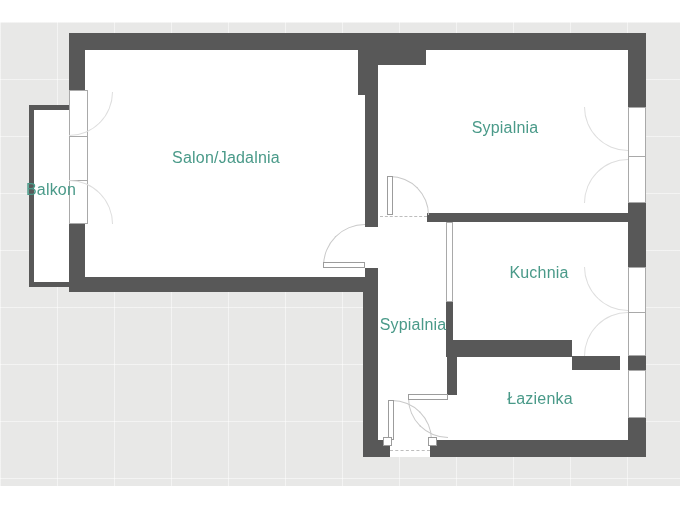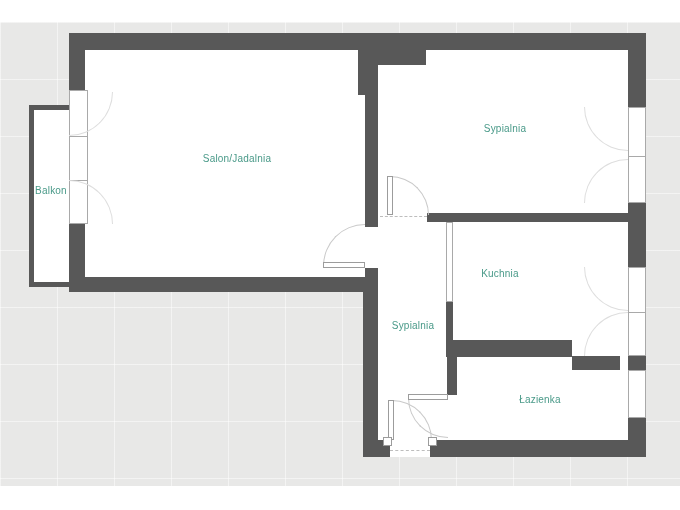--- a/index.html
+++ b/index.html
@@ -25,21 +25,21 @@
   .arc{position:absolute;box-sizing:border-box;border:0 solid var(--door_arc,#c9c9c9);}
   .arc.tl{border-top-left-radius:100% 100%;border-top-width:1px;border-left-width:1px;}
   .arc.tr{border-top-right-radius:100% 100%;border-top-width:1px;border-right-width:1px;}
   .arc.bl{border-bottom-left-radius:100% 100%;border-bottom-width:1px;border-left-width:1px;}
   .arc.br{border-bottom-right-radius:100% 100%;border-bottom-width:1px;border-right-width:1px;}
   .arc.faint{border-color:#dedede;}
   .dash{position:absolute;height:0;border-top:1px dashed #bdbdbd;}
   .jamb{position:absolute;background:#ffffff;border:1px solid #9c9c9c;box-sizing:border-box;}
   .room-label{
     position:absolute;transform:translate(-50%,-50%);
-    color:var(--room_label,#4a9a89);font-size:10px;letter-spacing:.2px;white-space:nowrap;
+    color:var(--room_label,#4a9a89);font-size:16px;letter-spacing:.2px;white-space:nowrap;
   }
   .disclaimer{
     position:absolute;left:8px;top:461px;
     color:var(--disclaimer_text,#9a9a9a);
     font-family:"Liberation Serif", serif;font-size:10px;white-space:nowrap;
   }
 </style>
 </head>
 <body>
 
@@ -110,21 +110,21 @@
   <div class="leaf" style="left:323px;top:262px;width:42px;height:6px;"></div>
   <div class="leaf" style="left:387px;top:176px;width:6px;height:39px;"></div>
   <div class="leaf" style="left:408px;top:394px;width:40px;height:6px;"></div>
   <div class="leaf" style="left:388px;top:400px;width:6px;height:40px;"></div>
 
   <div class="dash" style="left:380px;top:216px;width:47px;"></div>
   <div class="dash" style="left:390px;top:450px;width:40px;"></div>
   <div class="jamb" style="left:383px;top:437px;width:9px;height:9px;"></div>
   <div class="jamb" style="left:428px;top:437px;width:9px;height:9px;"></div>
 
-  <div class="room-label" style="left:226px;top:158px;margin-left:11px;">Salon/Jadalnia</div>
+  <div class="room-label" style="left:226px;top:158px;">Salon/Jadalnia</div>
   <div class="room-label" style="left:505px;top:128px;">Sypialnia</div>
   <div class="room-label" style="left:51px;top:190px;">Balkon</div>
-  <div class="room-label" style="left:500px;top:273px;">Kuchnia</div>
+  <div class="room-label" style="left:539px;top:273px;">Kuchnia</div>
   <div class="room-label" style="left:413px;top:325px;">Sypialnia</div>
   <div class="room-label" style="left:540px;top:399px;">Łazienka</div>
 
 
 </div>
 
 </body></html>

